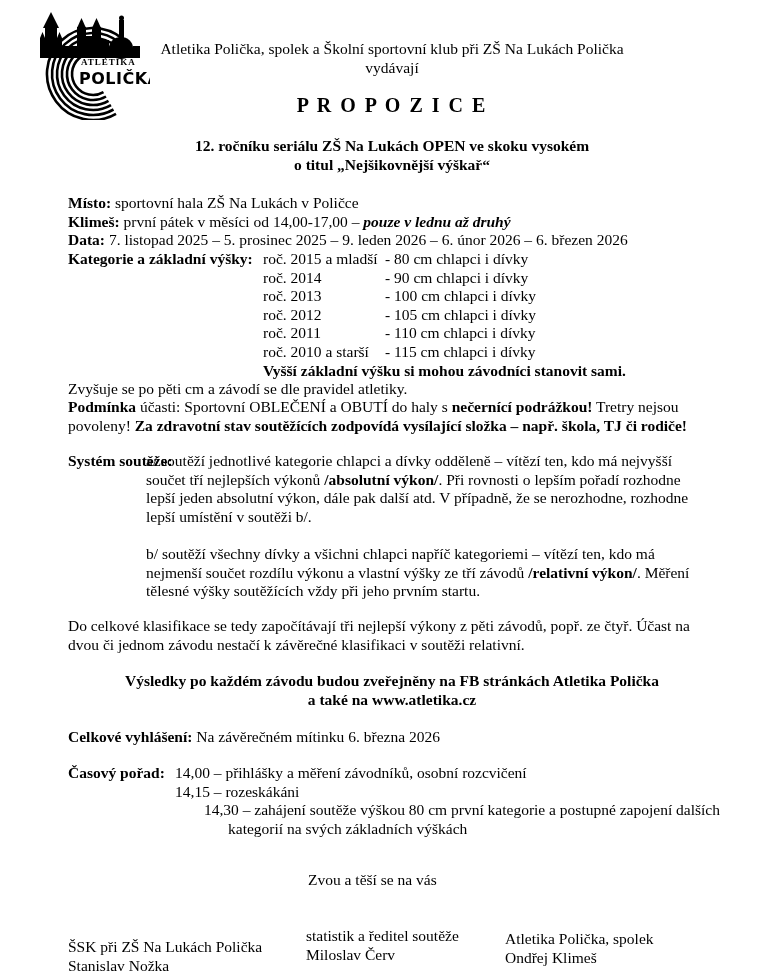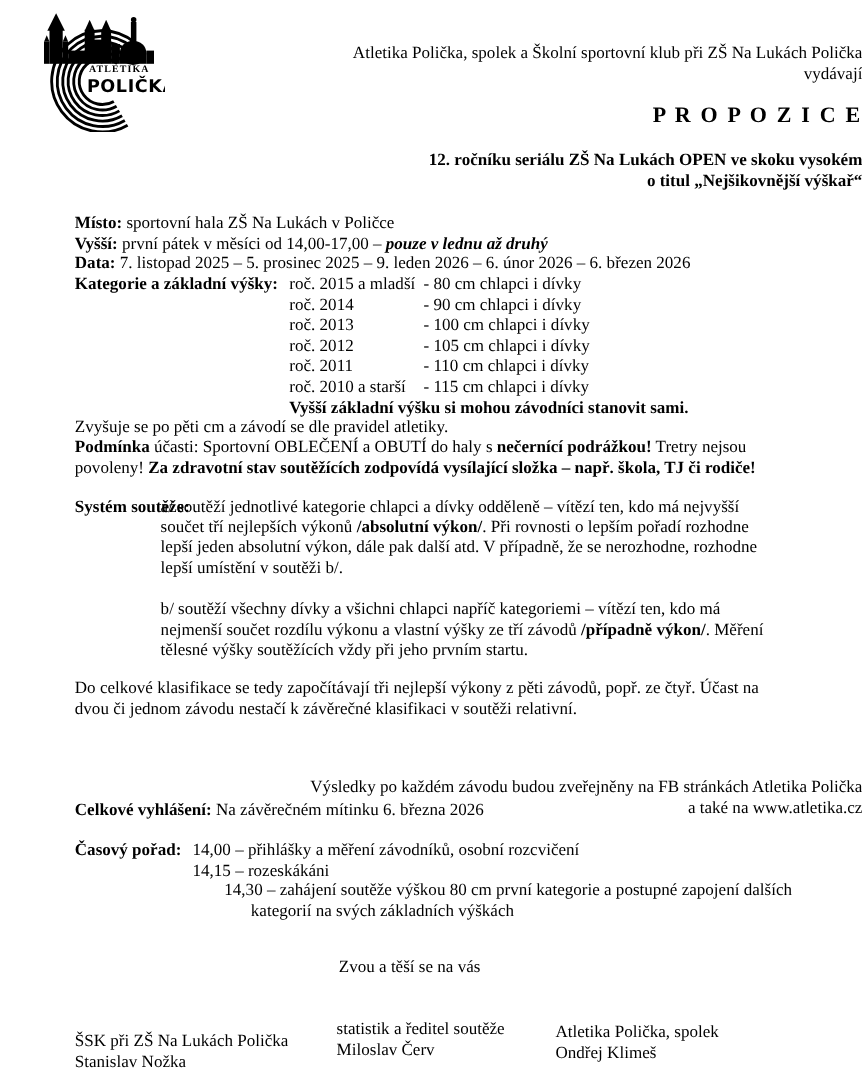--- a/index.html
+++ b/index.html
@@ -5,22 +5,22 @@
   html,body{margin:0;padding:0;background:#fff;}
   .page{
     position:relative;
     width:784px;height:979px;
     background:#fff;color:#000;
     font-family:"Liberation Serif", serif;
     font-size:15.5px;line-height:18.6px;
     overflow:hidden;
   }
   .abs{position:absolute;}
-  .center{left:0;width:784px;text-align:right;}
-  .b{font-weight:normal;margin-top:35px;}
+  .center{left:0;width:784px;text-align:center;}
+  .b{font-weight:bold;}
   .bi{font-weight:bold;font-style:italic;}
   .doc-title{font-size:20px;font-weight:bold;letter-spacing:2px;line-height:24px;}
   .subtitle{font-weight:bold;}
   .cat-row{display:flex;}
   .cat-label{width:195px;flex:none;}
   .cat-year{width:122px;flex:none;}
   .cat-height{flex:1;}
   .body-col{left:68px;width:650px;}
   .indent-col{left:146px;width:555px;}
 </style>
@@ -76,21 +76,21 @@
 
   <div class="abs center" style="top:59px;">vydávají</div>
 
   <div class="abs center subtitle" style="top:137px;">12. ročníku seriálu ZŠ Na Lukách OPEN ve skoku vysokém</div>
   <div class="abs center subtitle" style="top:156px;">o titul „Nejšikovnější výškař“</div>
 
   <div class="abs body-col" style="top:194px;">
     <b>Místo:</b><span> sportovní hala ZŠ Na Lukách v Poličce</span>
   </div>
   <div class="abs body-col" style="top:213px;">
-    <b>Vyšší:</b><span> první pátek v měsíci od 14,00-17,00 – </span><span class="bi">pouze v lednu až druhý</span>
+    <b>Klimeš:</b><span> první pátek v měsíci od 14,00-17,00 – </span><span class="bi">pouze v lednu až druhý</span>
   </div>
   <div class="abs body-col" style="top:231px;">
     <b>Data:</b><span> 7. listopad 2025 – 5. prosinec 2025 – 9. leden 2026 – 6. únor 2026 – 6. březen 2026</span>
   </div>
 
   <div class="abs body-col" style="top:250px;">
     <div class="cat-row">
       <span class="cat-label"><b>Kategorie a základní výšky:</b></span>
       <span class="cat-year">roč. 2015 a mladší</span>
       <span class="cat-height">-  80 cm chlapci i dívky</span>
@@ -126,21 +126,21 @@
   <div class="abs body-col" style="top:380px;">Zvyšuje se po pěti cm a závodí se dle pravidel atletiky.</div>
   <div class="abs body-col" style="top:398px;">
     <b>Podmínka</b><span> účasti: Sportovní OBLEČENÍ a OBUTÍ do haly s </span><b>nečernící podrážkou!</b><span> Tretry nejsou povoleny! </span><b>Za zdravotní stav soutěžících zodpovídá vysílající složka – např. škola, TJ či rodiče!</b>
   </div>
 
   <div class="abs" style="left:68px;top:452px;"><b>Systém soutěže:</b></div>
   <div class="abs indent-col" style="top:452px;">
     <span>a/ soutěží jednotlivé kategorie chlapci a dívky odděleně – vítězí ten, kdo má nejvyšší součet tří nejlepších výkonů </span><b>/absolutní výkon/</b><span>. Při rovnosti o lepším pořadí rozhodne lepší jeden absolutní výkon, dále pak další atd. V případně, že se nerozhodne, rozhodne lepší umístění v soutěži b/.</span>
   </div>
   <div class="abs indent-col" style="top:545px;">
-    <span>b/ soutěží všechny dívky a všichni chlapci napříč kategoriemi – vítězí ten, kdo má nejmenší součet rozdílu výkonu a vlastní výšky ze tří závodů </span><b>/případně výkon/</b><span>. Měření tělesné výšky soutěžících vždy při jeho prvním startu.</span>
+    <span>b/ soutěží všechny dívky a všichni chlapci napříč kategoriemi – vítězí ten, kdo má nejmenší součet rozdílu výkonu a vlastní výšky ze tří závodů </span><b>/relativní výkon/</b><span>. Měření tělesné výšky soutěžících vždy při jeho prvním startu.</span>
   </div>
 
   <div class="abs body-col" style="top:617px;">Do celkové klasifikace se tedy započítávají tři nejlepší výkony z pěti závodů, popř. ze čtyř. Účast na dvou či jednom závodu nestačí k závěrečné klasifikaci v soutěži relativní.</div>
 
   <div class="abs center b" style="top:672px;">Výsledky po každém závodu budou zveřejněny na FB stránkách Atletika Polička</div>
   <div class="abs center b" style="top:691px;">
     <span>a také na </span><span>www.atletika.cz</span>
   </div>
 
   <div class="abs body-col" style="top:728px;">

